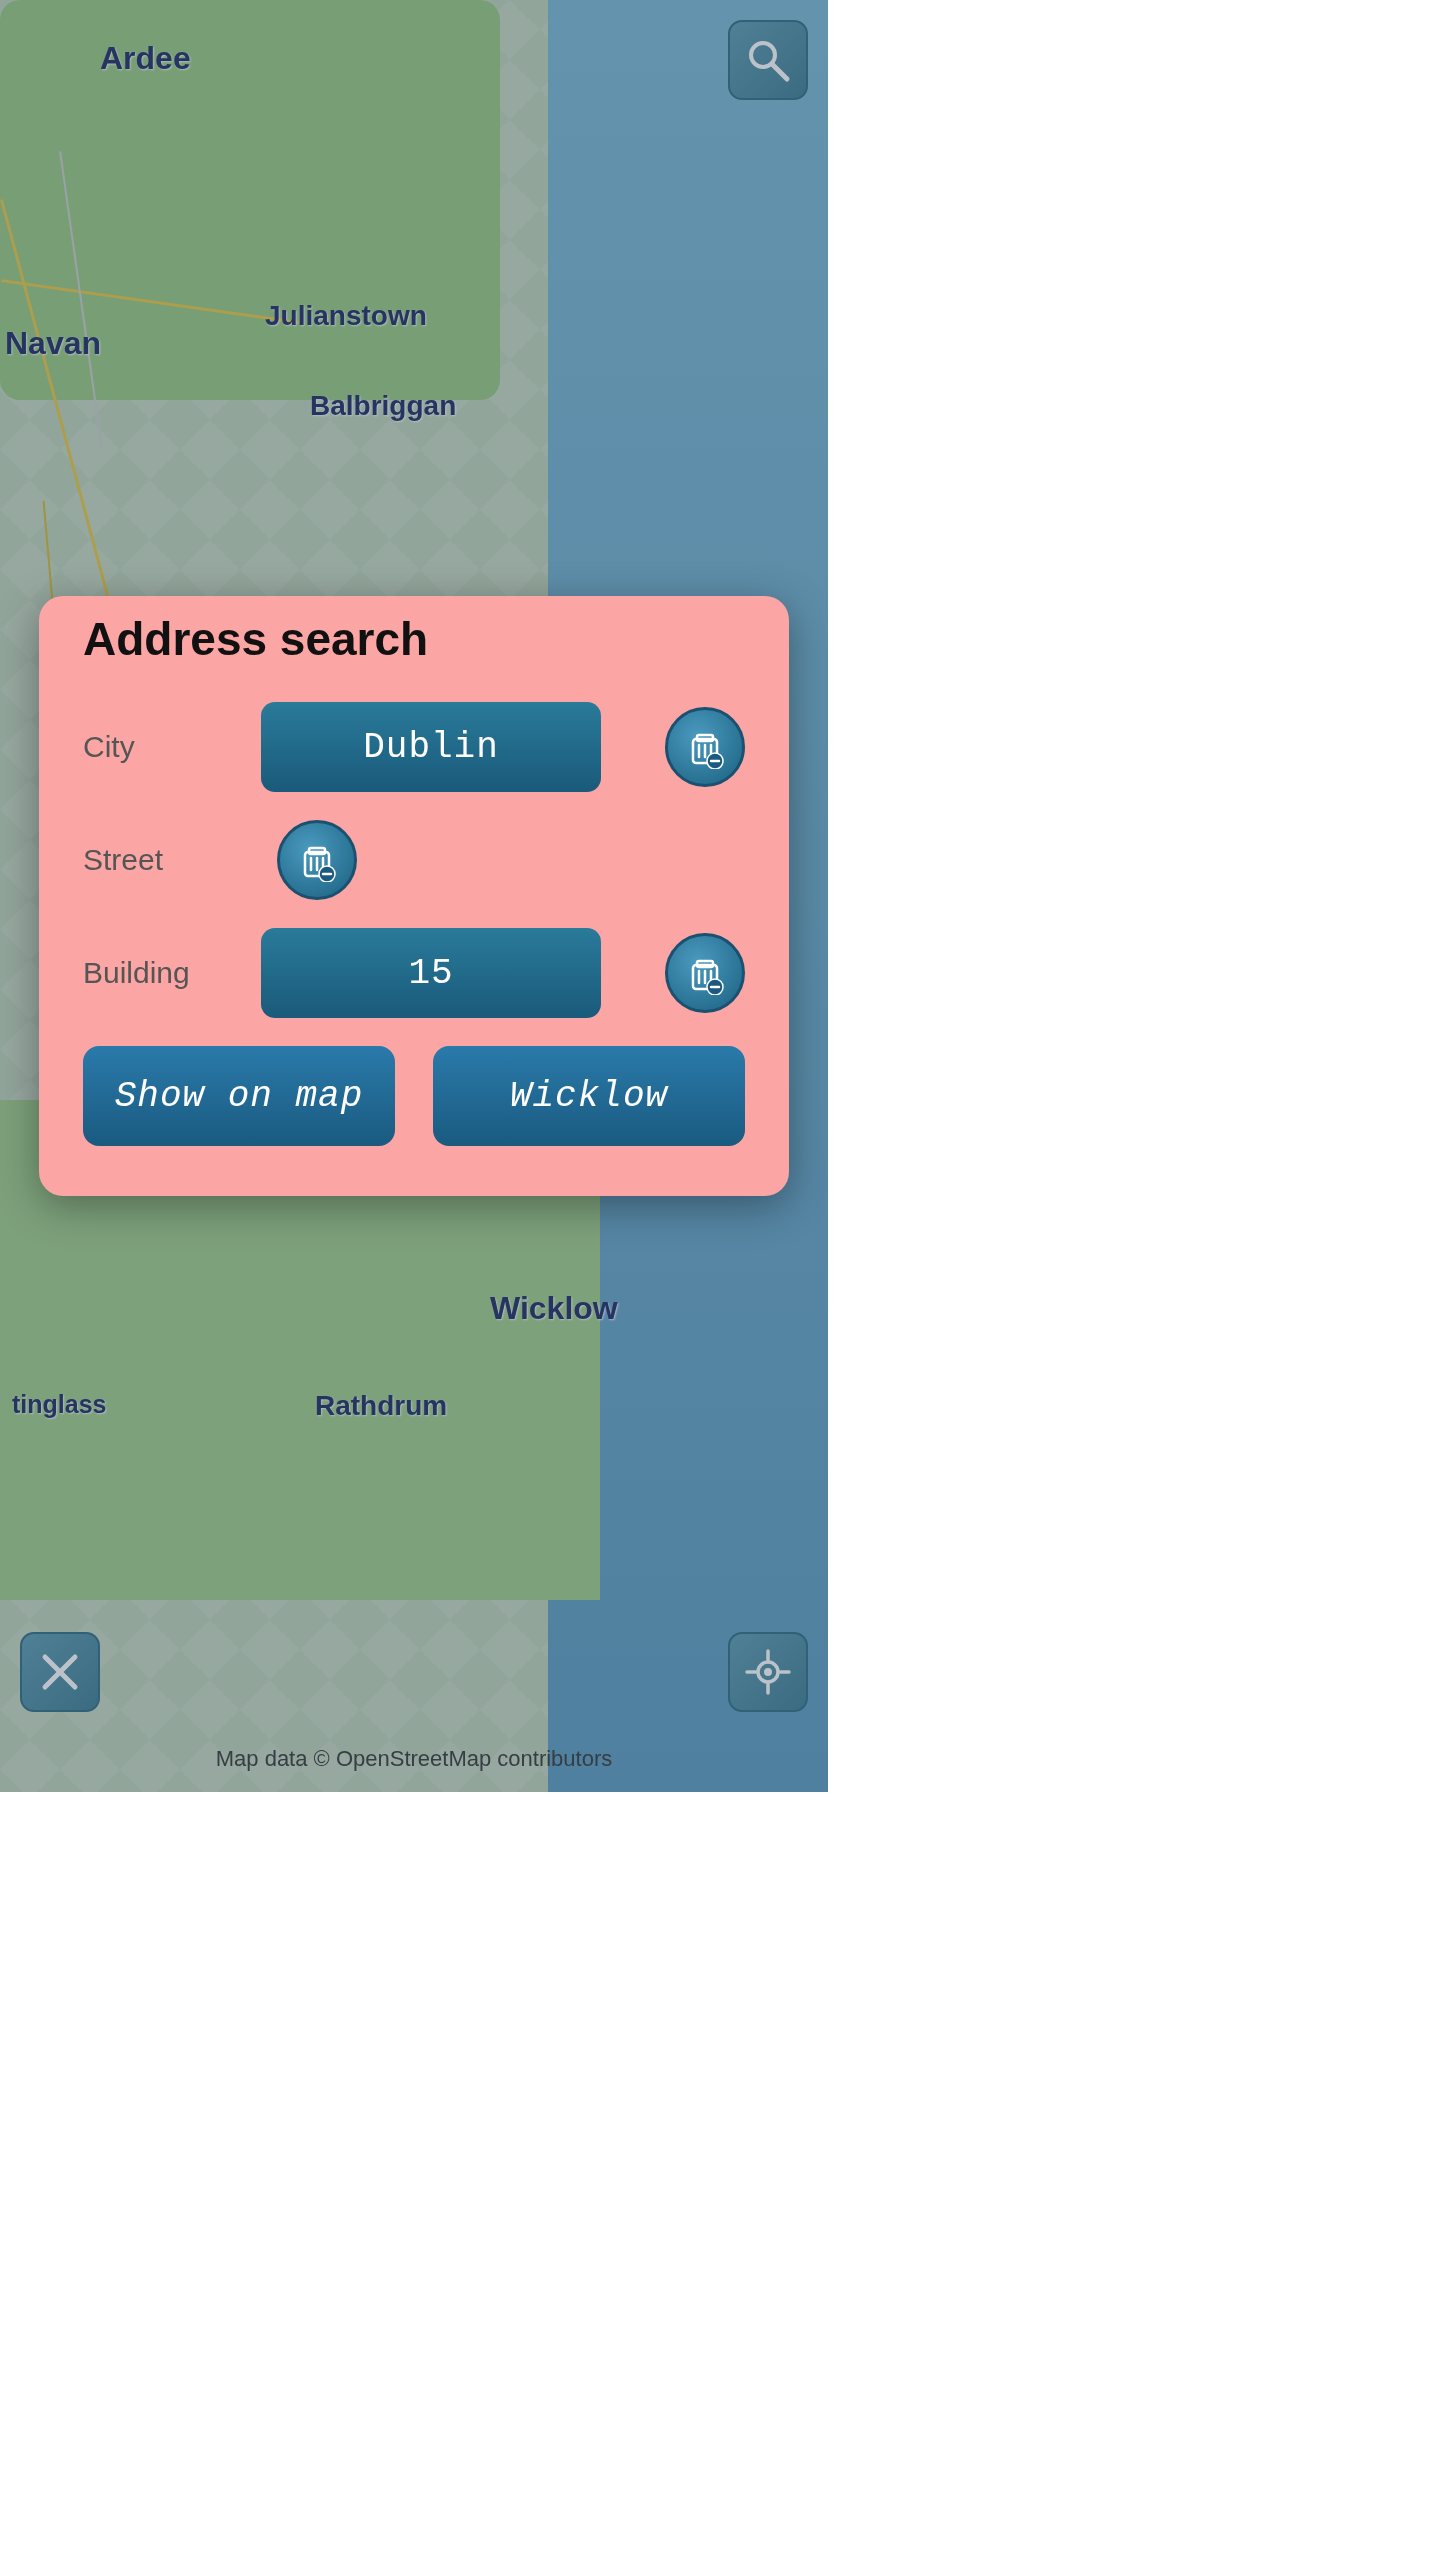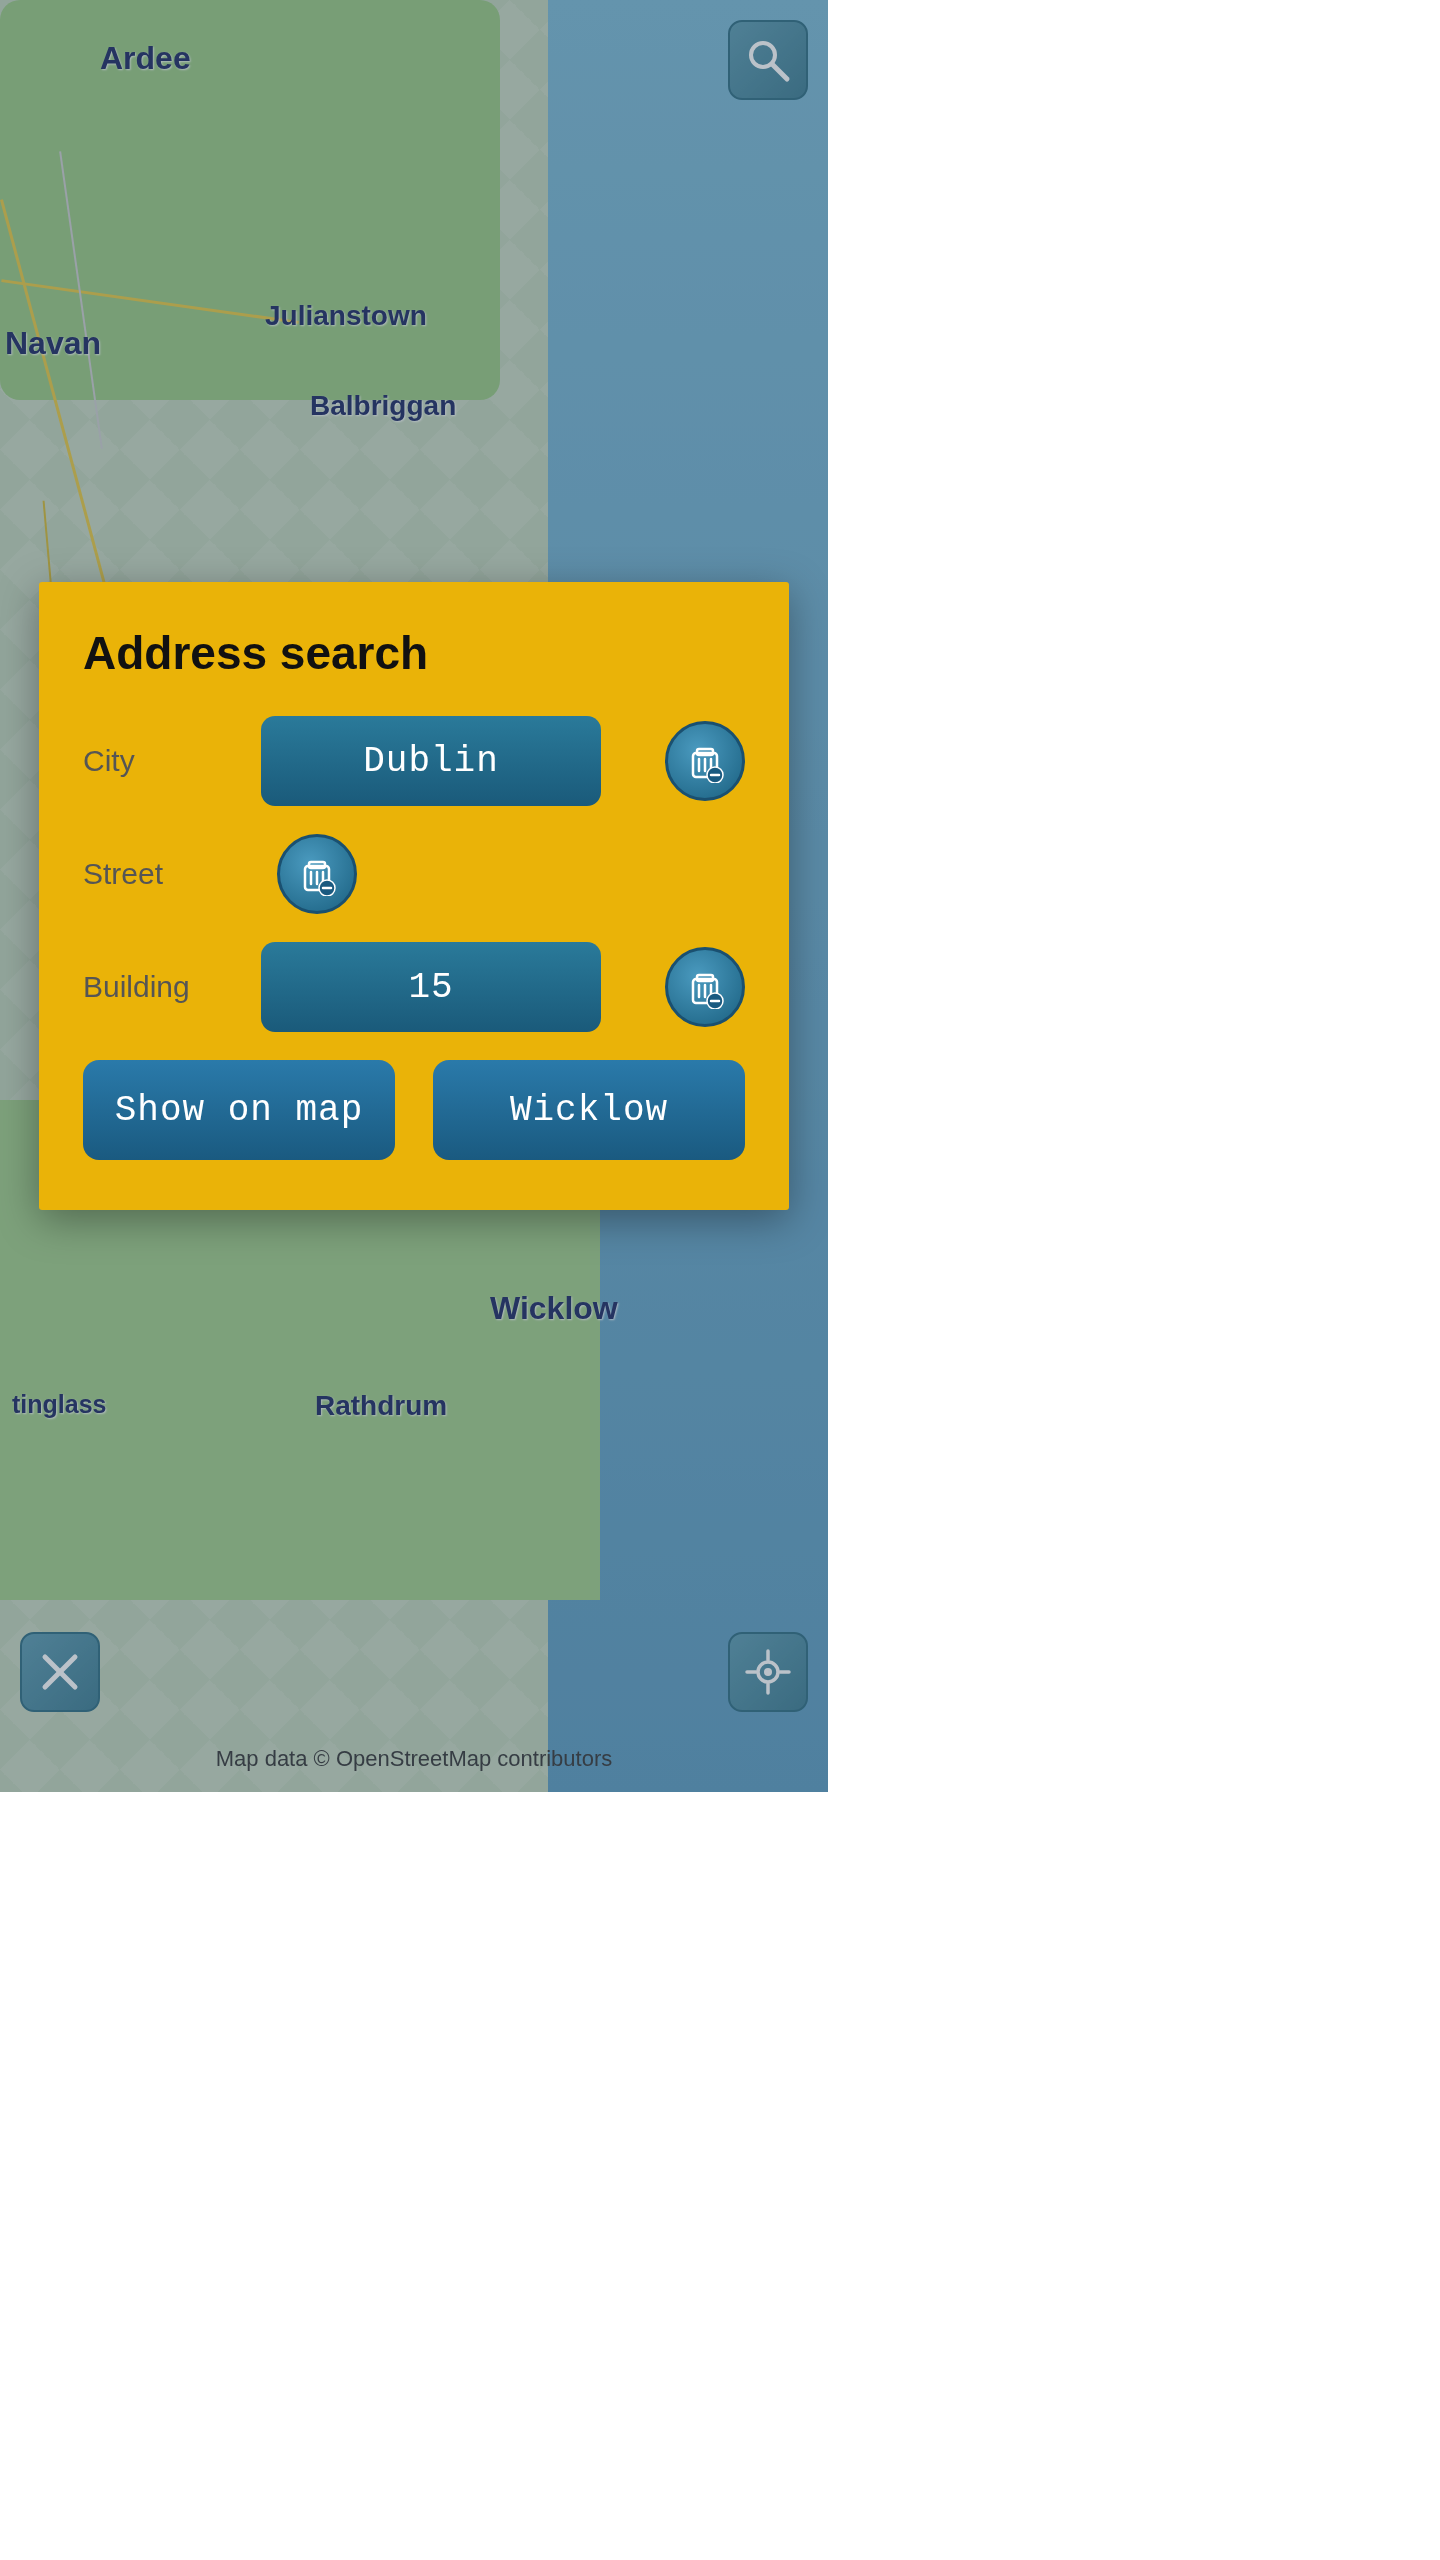--- a/index.html
+++ b/index.html
@@ -118,23 +118,23 @@
       position: absolute;
       inset: 0;
       background: rgba(60, 80, 100, 0.35);
       z-index: 20;
       display: flex;
       align-items: center;
       justify-content: center;
     }
 
     .dialog {
-      background: #eab308;
-      border-radius: 3px;
-      padding: 44px 44px 50px 44px;
+      background: #fca5a5;
+      border-radius: 24px;
+      padding: 16px 44px 50px 44px;
       width: 750px;
       box-shadow: 0 10px 40px rgba(0,0,0,0.35);
     }
 
     .dialog-title {
       font-family: Arial, sans-serif;
       font-size: 46px;
       font-weight: bold;
       color: #111;
       margin-bottom: 36px;
@@ -191,20 +191,21 @@
 
     .delete-btn svg {
       width: 44px;
       height: 44px;
     }
 
     .dialog-buttons {
       display: flex;
       gap: 38px;
       margin-top: 4px;
+      font-style: italic;
     }
 
     .btn-show-map {
       flex: 1;
       height: 100px;
       background: linear-gradient(180deg, #2a7aaa 0%, #1a5a80 100%);
       border-radius: 16px;
       border: none;
       cursor: pointer;
       display: flex;

